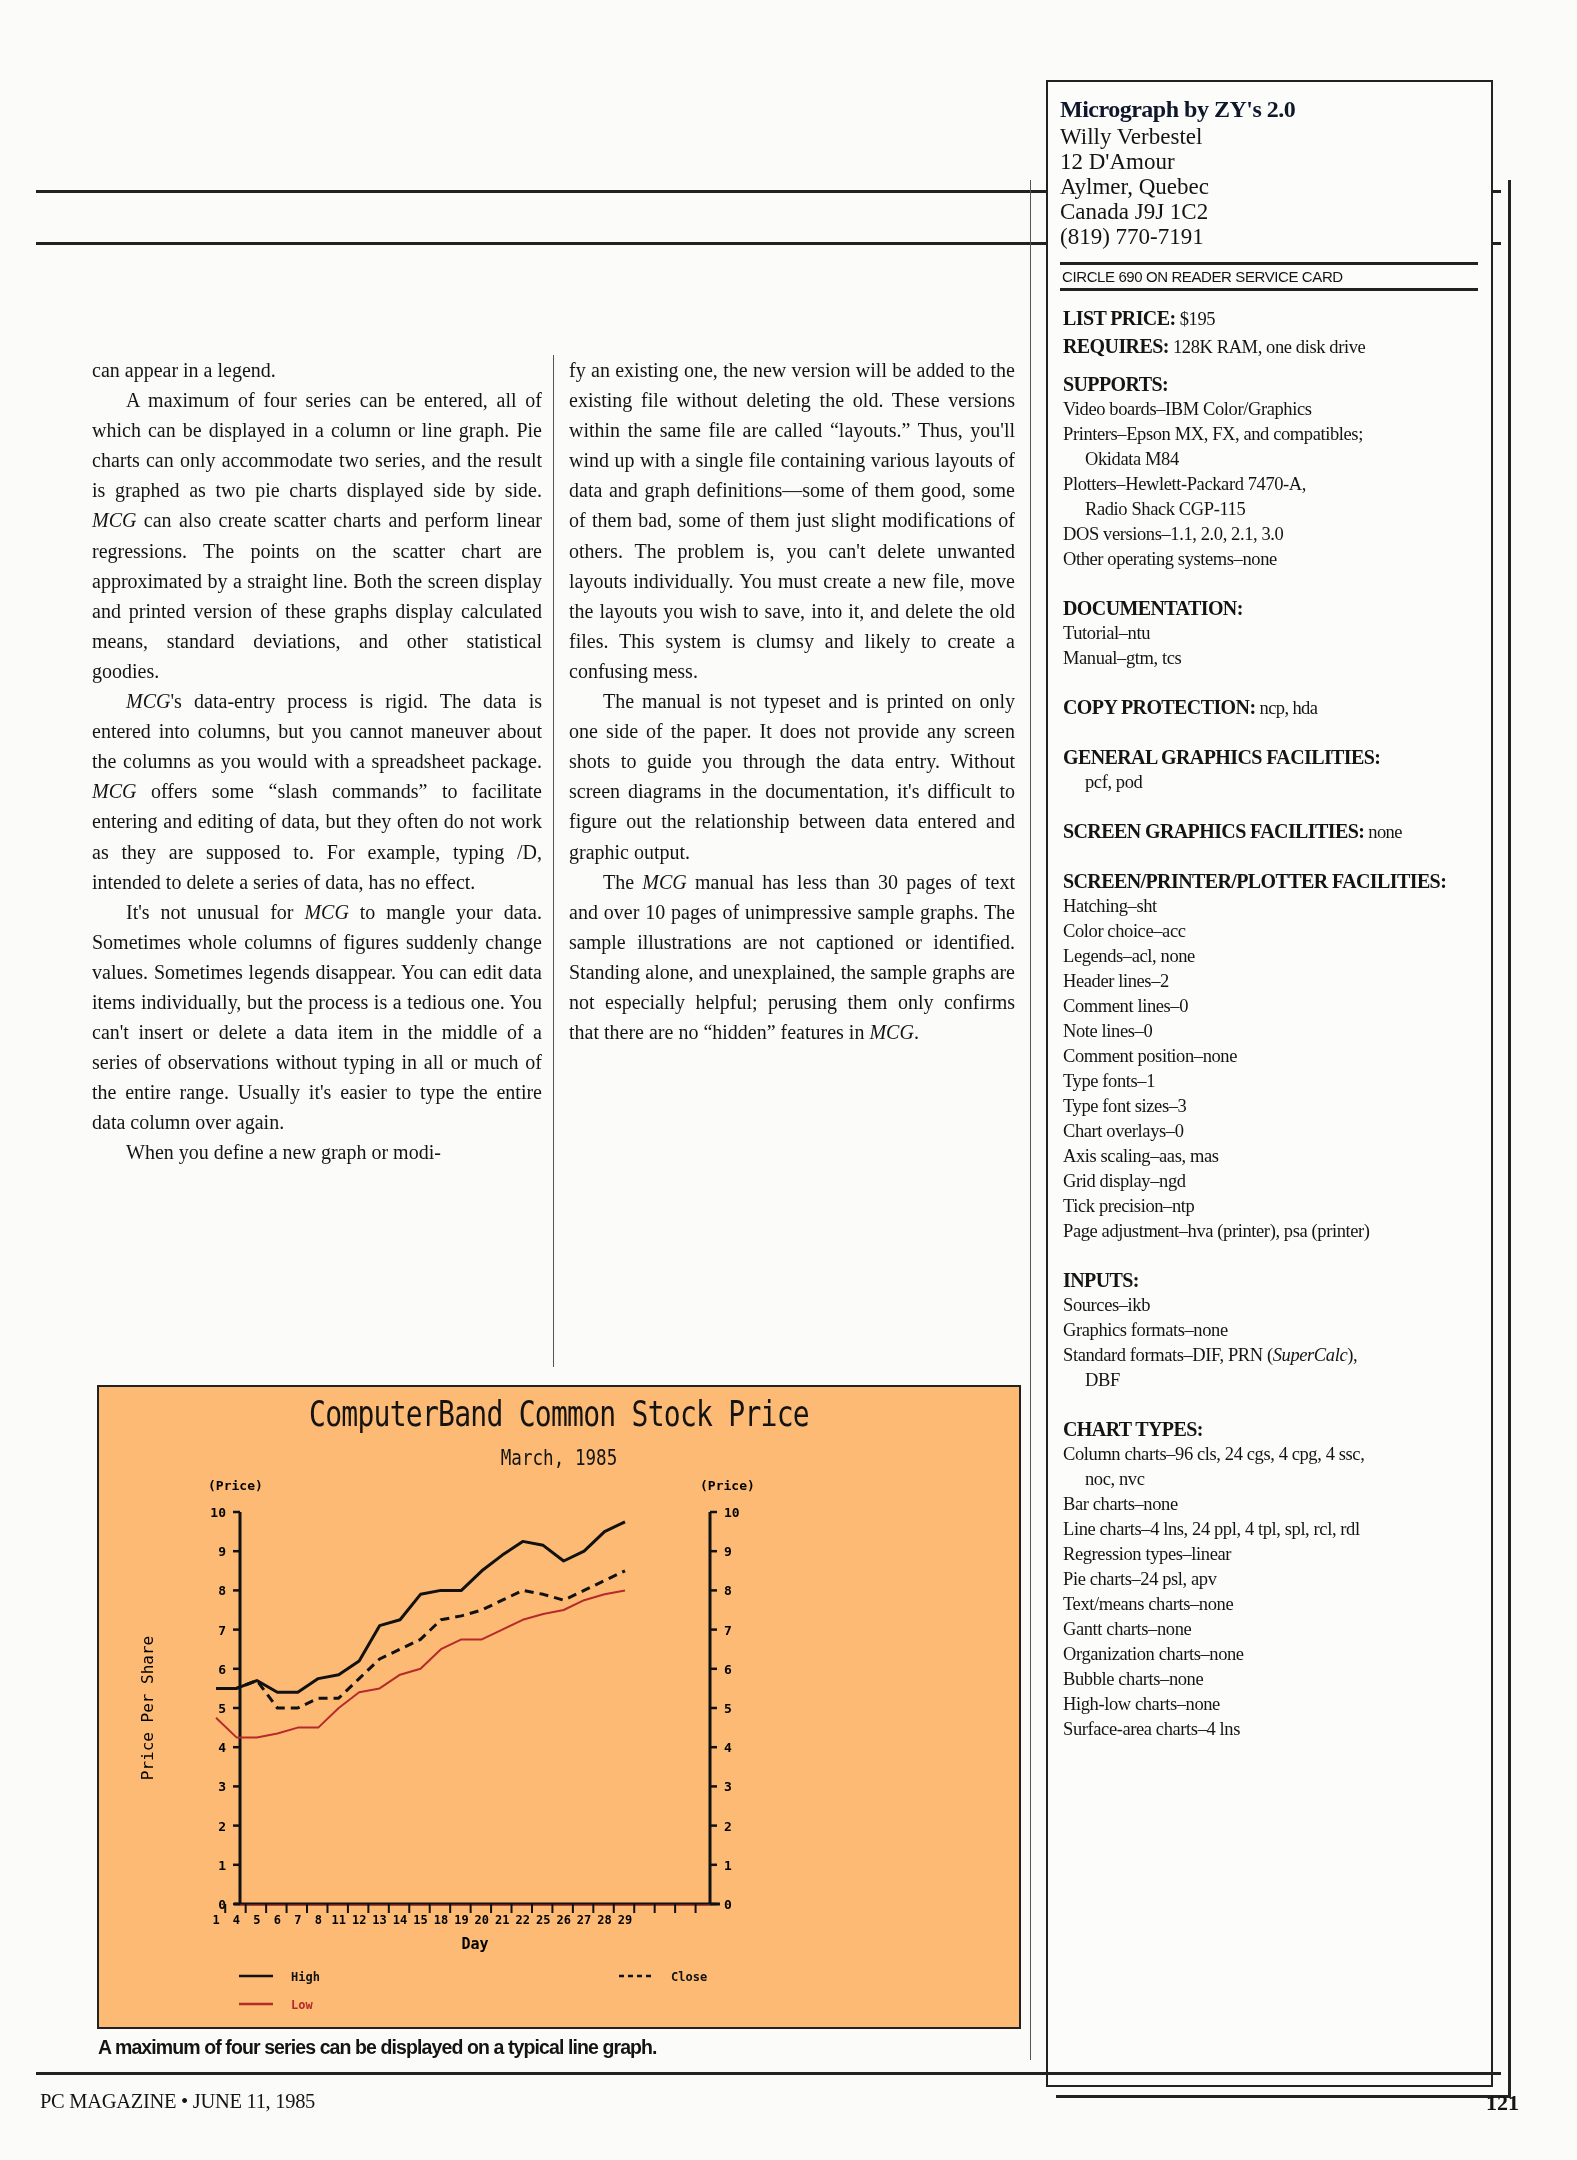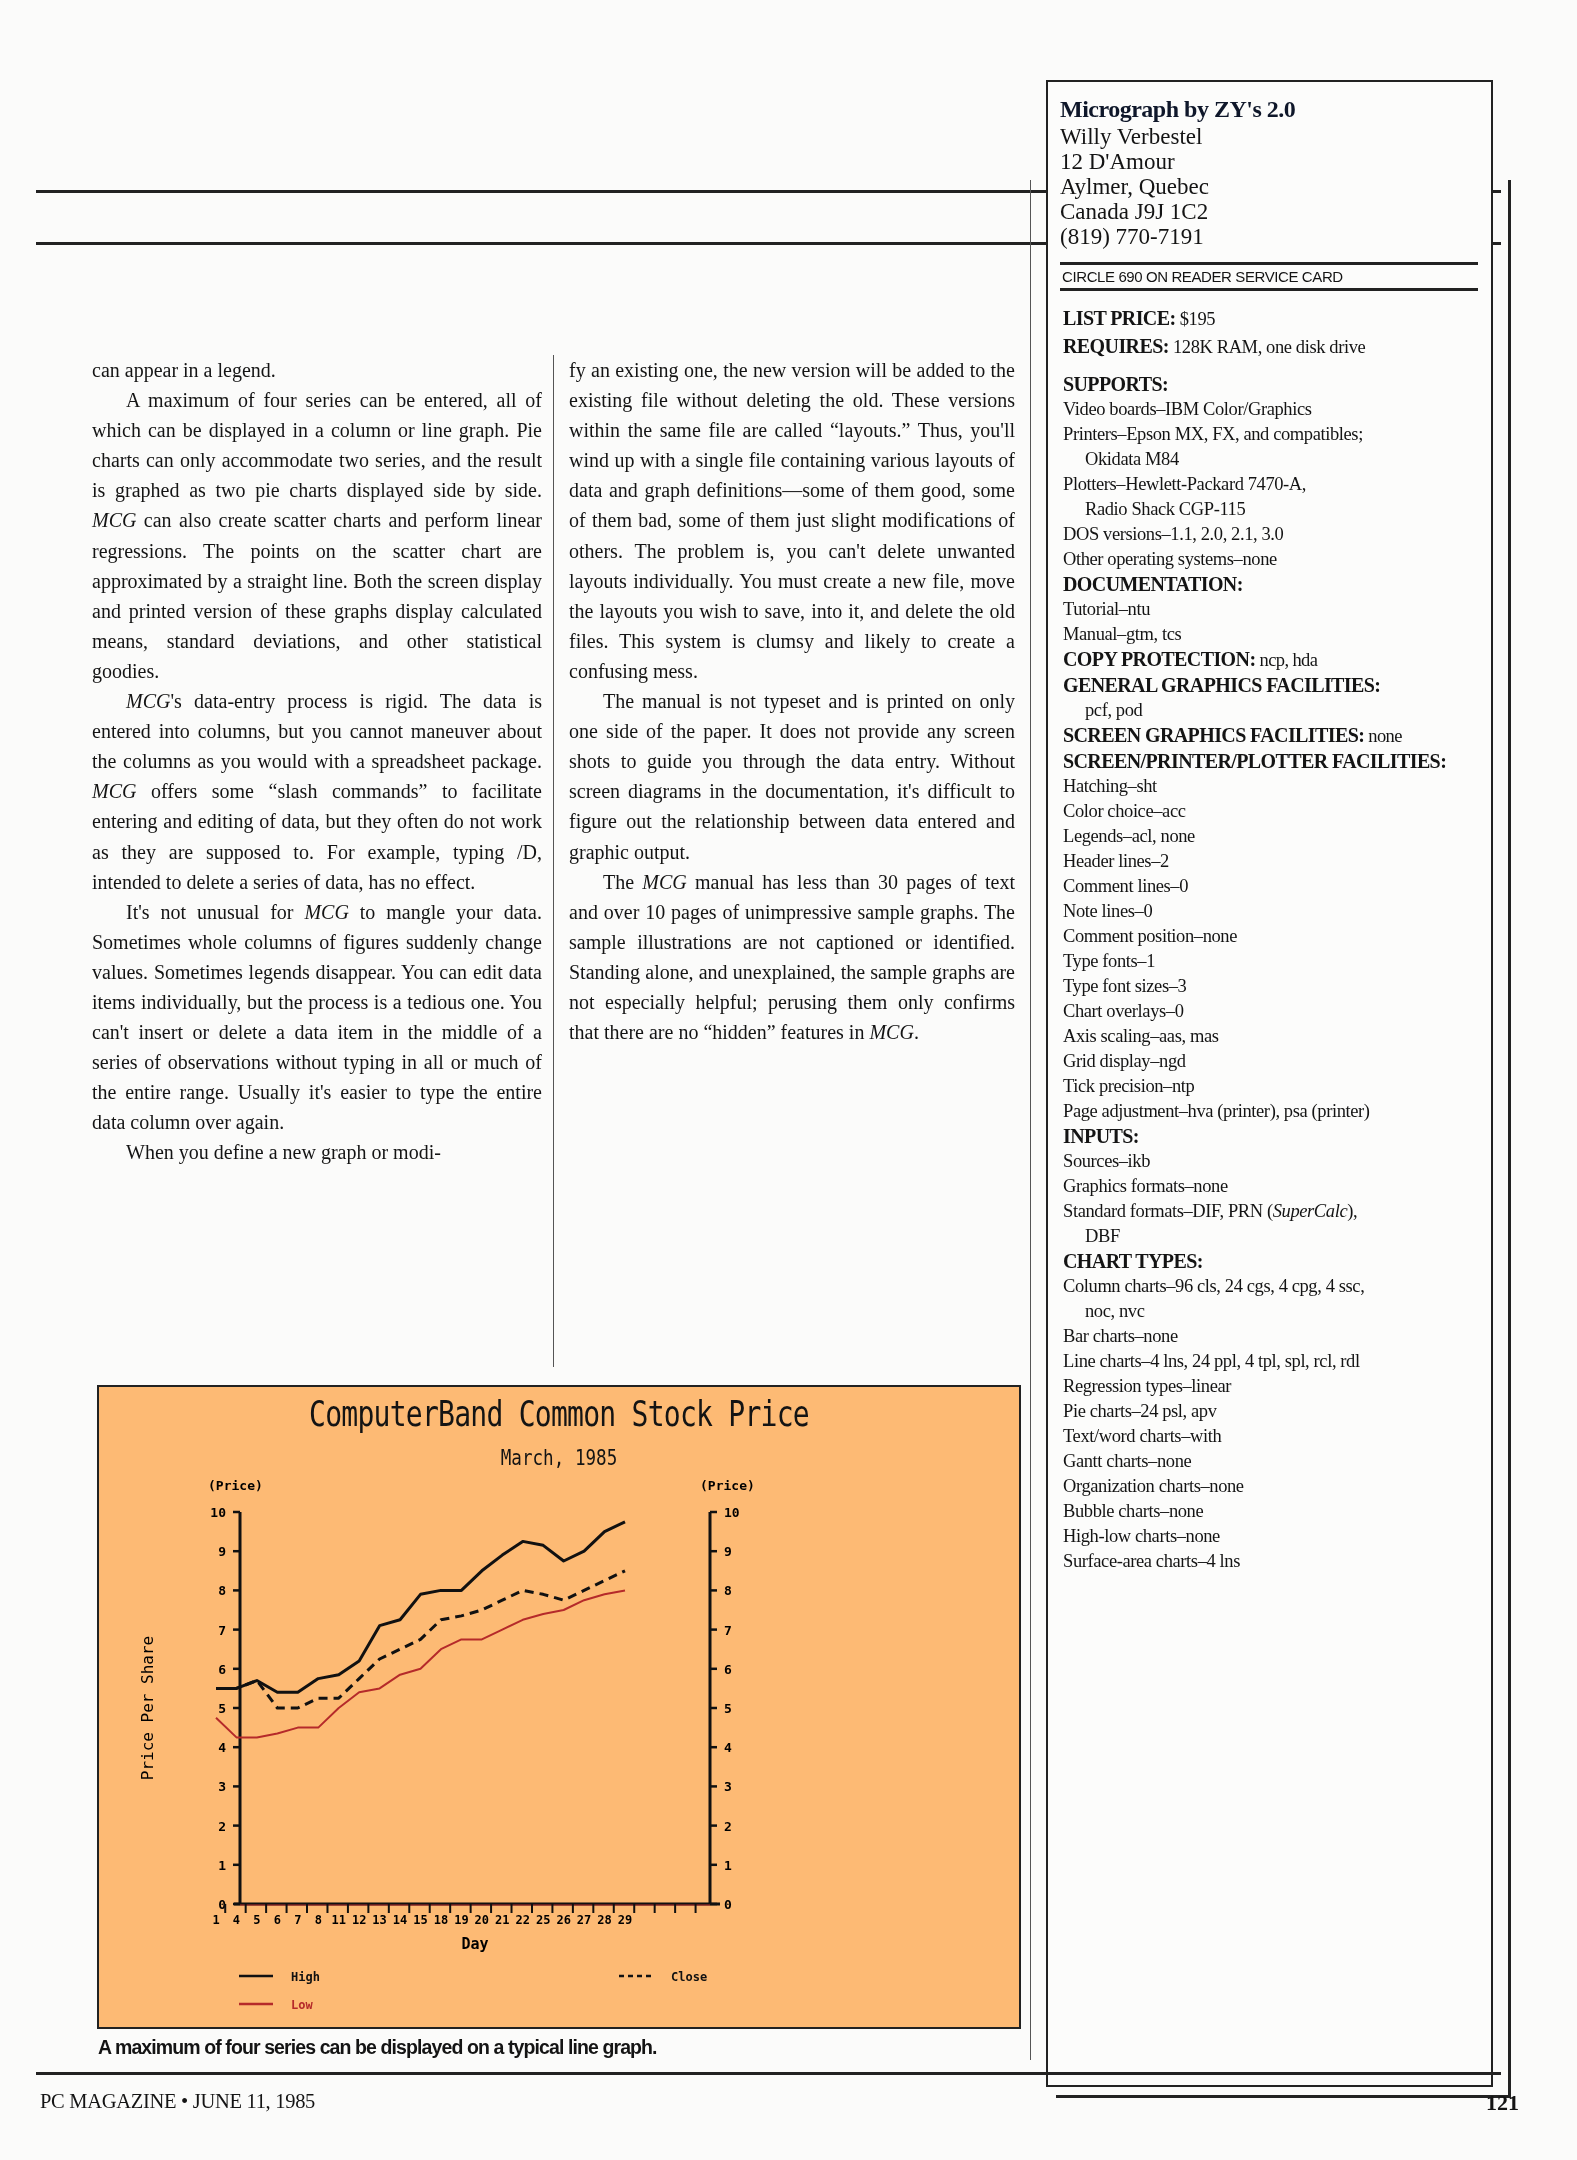--- a/index.html
+++ b/index.html
@@ -12,21 +12,21 @@
   .end-mark { display:inline-block; width:18px; height:18px; background:#111; float:right; margin-top:6px; }
   .colsep { position:absolute; width:1px; background:#555; }
 
   .sidebox { position:absolute; left:1046px; top:80px; width:443px; height:2003px; border:2px solid #222; background:#fcfcfb; }
   .sidebox-shadow { position:absolute; left:1056px; top:180px; width:452px; height:1915px; border-right:3px solid #222; border-bottom:3px solid #222; }
   .prod-name { position:absolute; left:1060px; top:96px; color:#0f172a; font-weight:bold; font-size:24px; letter-spacing:-0.5px; }
   .addr { position:absolute; left:1060px; top:124px; font-size:23px; line-height:25px; }
   .rs-line { position:absolute; left:1060px; width:418px; height:3px; background:#222; }
   .rs-text { position:absolute; left:1062px; top:268px; font-family:"Liberation Sans","DejaVu Sans",sans-serif; font-size:15px; letter-spacing:-0.4px; }
   .specs { position:absolute; left:1063px; top:306px; width:420px; font-size:18.5px; line-height:25px; letter-spacing:-0.4px; }
-  .specs .h { font-weight:bold; font-size:20px; letter-spacing:-0.6px; margin-top:0; }
+  .specs .h { font-weight:bold; font-size:20px; letter-spacing:-0.6px; margin-top:24px; }
   .specs .h:first-child { margin-top:12px; }
   .specs .it { display:block; }
   .specs .sub { padding-left:22px; display:block; }
   .specs .hi { font-weight:bold; font-size:20px; letter-spacing:-0.6px; }
 
   .chart-box { position:absolute; left:97px; top:1385px; width:920px; height:640px; border:2px solid #222; background:#fdba74; }
   .chart-title { position:absolute; left:0; width:920px; top:6px; text-align:center; font-family:"DejaVu Sans Mono","Liberation Mono",monospace; font-size:36px; transform:scaleX(0.78); transform-origin:center; letter-spacing:-1px; }
   .chart-sub { position:absolute; left:0; width:920px; top:58px; text-align:center; font-family:"DejaVu Sans Mono","Liberation Mono",monospace; font-size:22px; transform:scaleX(0.8); }
   .caption { position:absolute; left:98px; top:2036px; font-family:"Liberation Sans","DejaVu Sans",sans-serif; font-weight:bold; font-size:19.5px; letter-spacing:-0.9px; }
   .footer-left { position:absolute; left:40px; top:2090px; font-size:20.5px; letter-spacing:-0.3px; }
@@ -114,21 +114,21 @@
       <span class="it">Graphics formats–none</span>
       <span class="it">Standard formats–DIF, PRN (<i>SuperCalc</i>),</span>
       <span class="sub">DBF</span>
       <div class="h">CHART TYPES:</div>
       <span class="it">Column charts–96 cls, 24 cgs, 4 cpg, 4 ssc,</span>
       <span class="sub">noc, nvc</span>
       <span class="it">Bar charts–none</span>
       <span class="it">Line charts–4 lns, 24 ppl, 4 tpl, spl, rcl, rdl</span>
       <span class="it">Regression types–linear</span>
       <span class="it">Pie charts–24 psl, apv</span>
-      <span class="it">Text/word charts–with</span>
+      <span class="it">Text/means charts–none</span>
       <span class="it">Gantt charts–none</span>
       <span class="it">Organization charts–none</span>
       <span class="it">Bubble charts–none</span>
       <span class="it">High-low charts–none</span>
       <span class="it">Surface-area charts–4 lns</span>
     </div>
 </div>
 
 <div class="chart-box">
   <div class="chart-title">ComputerBand Common Stock Price</div>

